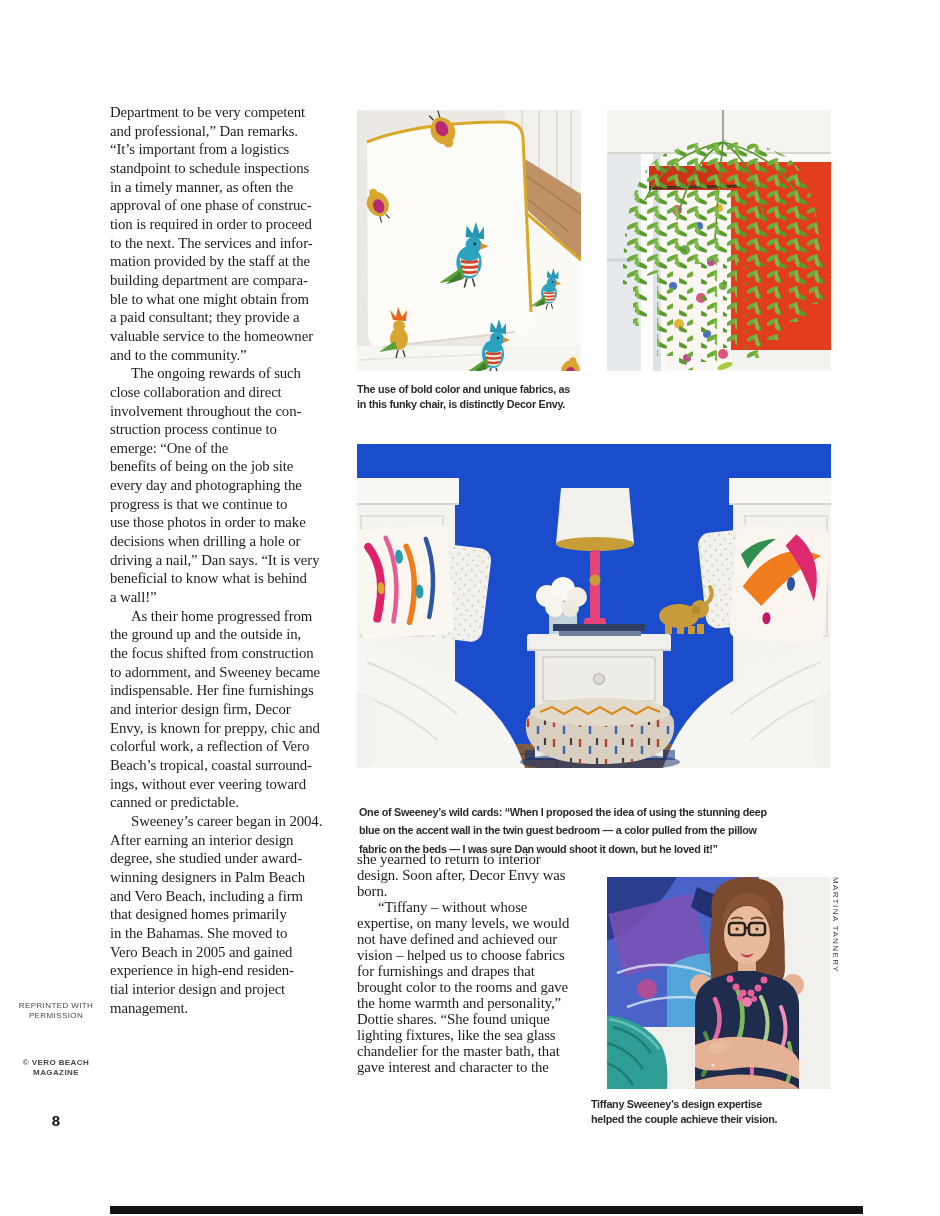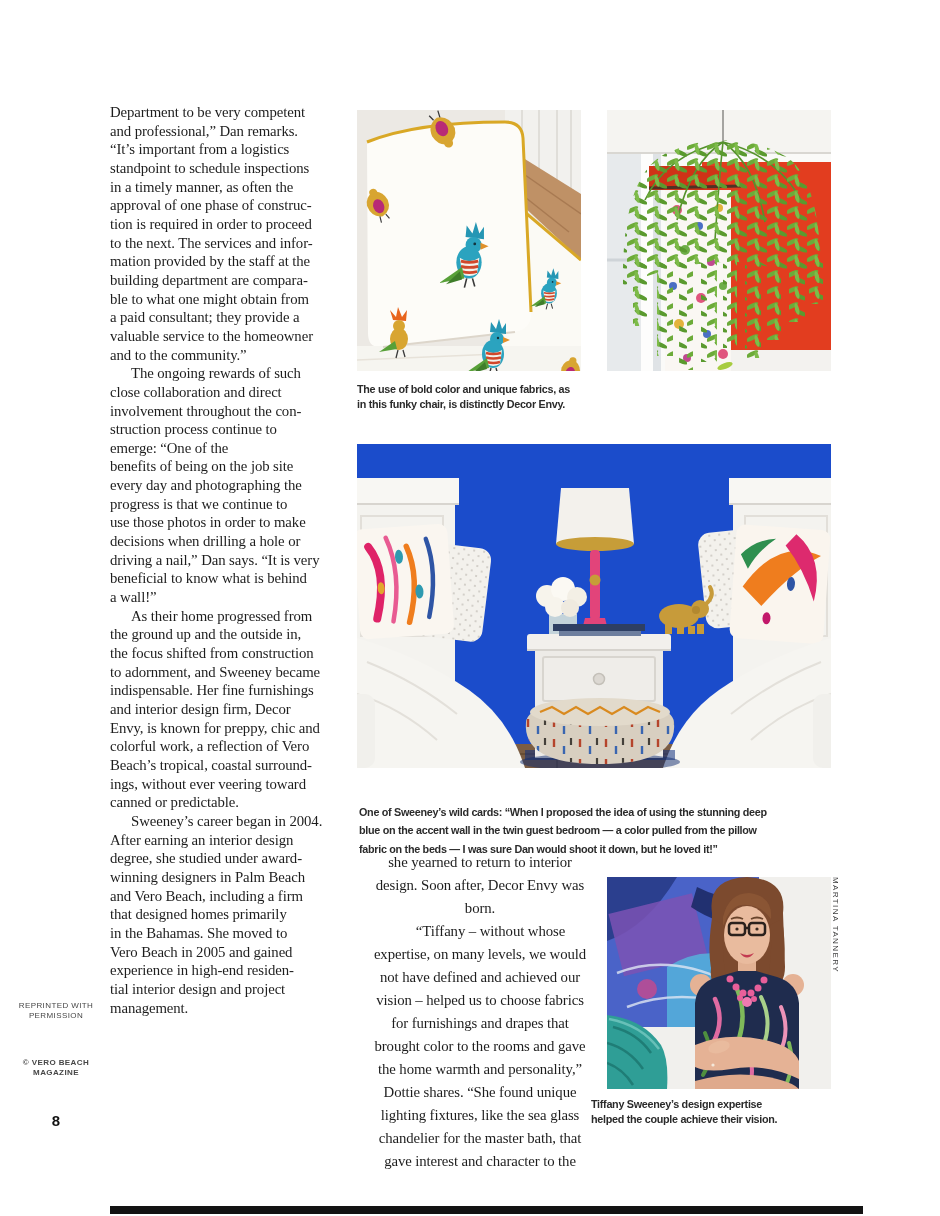--- a/index.html
+++ b/index.html
@@ -2,21 +2,21 @@
 <html><head>
 <meta charset="utf-8">
 <style>
   html,body{margin:0;padding:0;background:#fff;}
   .page{position:relative;width:940px;height:1216px;background:#ffffff;overflow:hidden;
         font-family:"Liberation Serif",serif;color:#1d1d1d;}
   
   .col{position:absolute;}
   .col p{margin:0;font-size:14.8px;line-height:18.65px;letter-spacing:-0.1px;
          white-space:pre;color:#1d1d1d;}
-  .col-mid p{line-height:23px;text-align:center;}
+  .col-mid p{line-height:16px;}
   .col p.ind{text-indent:21px;}
   
   .cap{position:absolute;font-family:"Liberation Sans",sans-serif;font-weight:bold;
        font-size:10.8px;line-height:15.2px;letter-spacing:-0.3px;color:#2b2b2b;white-space:pre;}
   .cap-wide{line-height:18.4px;}
   
   .ph{position:absolute;overflow:hidden;}
   .ph svg{display:block;width:100%;height:100%;}
   
   .mnote{position:absolute;left:5px;width:102px;text-align:center;

